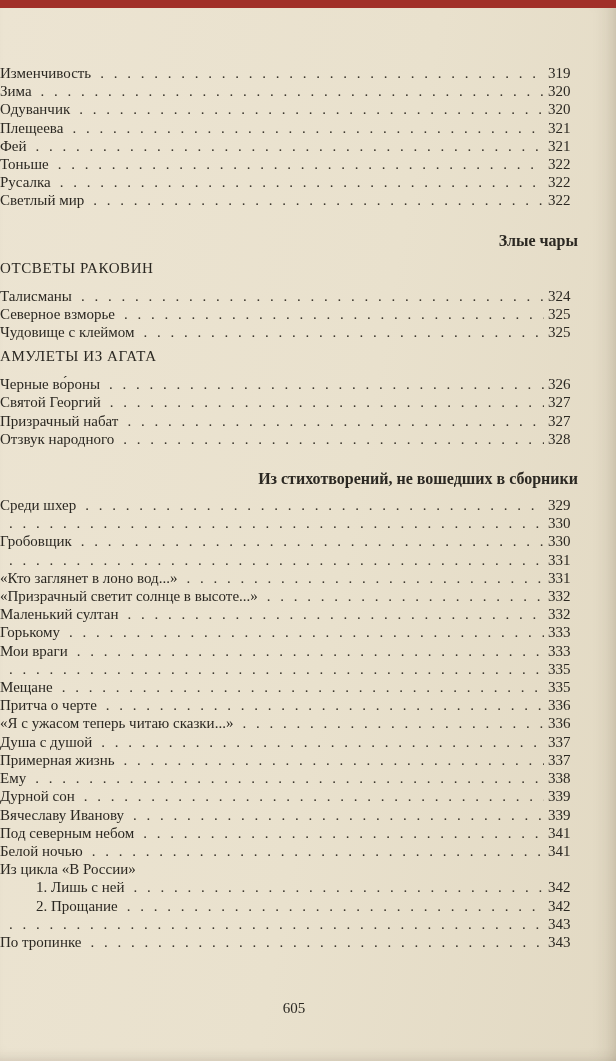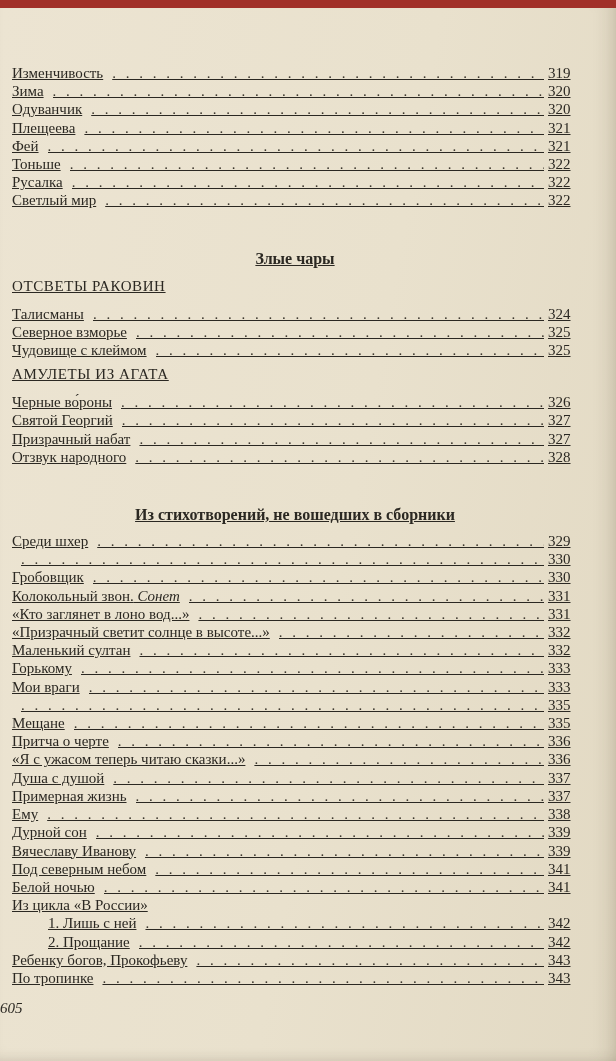--- a/index.html
+++ b/index.html
@@ -16,22 +16,21 @@
     box-shadow: inset -14px 0 22px -14px rgba(60,45,25,0.25),
                 inset 0 -10px 16px -12px rgba(60,45,25,0.18);
   }
   .top-bar {
     position: absolute; top: 0; left: 0; right: 0;
     height: 8px;
     background: #a13028;
   }
   .toc {
     position: relative;
-    padding: 64px 38px 0 12px;
-    text-decoration: underline;
+    padding: 64px 38px 0 0;
   }
   .entry {
     display: flex;
     align-items: baseline;
     font-size: 15px;
     line-height: 18.2px;
     white-space: nowrap;
   }
   .entry.indent { padding-left: 36px; }
   .entry .title { flex: 0 0 auto; }
@@ -45,38 +44,38 @@
     color: #39342b;
   }
   .entry .dots::after {
     content: ". . . . . . . . . . . . . . . . . . . . . . . . . . . . . . . . . . . . . . . . . . . . . . . . . .";
   }
   .entry .page {
     flex: 0 0 auto;
     min-width: 30px;
   }
   .heading {
-    text-align: center;
+    text-align: right;
     font-weight: bold;
     font-size: 16px;
     line-height: 22px;
-    margin: 38px 0 6px;
+    margin: 20px 0 6px;
   }
   .subheading {
     font-size: 15px;
     line-height: 21px;
     letter-spacing: 0.6px;
     margin: 5px 0 8px;
   }
   .page-number {
     position: absolute;
     left: 0; right: 28px;
     bottom: 44px;
+    text-align: center;
     font-size: 15px;
-    font-style: italic;
   }
 </style>
 </head>
 <body>
 
 <div class="paper">
   <div class="top-bar"></div>
   <div class="toc">
       <div class="entry">
         <span class="title">Изменчивость</span>
@@ -165,21 +164,20 @@
       <div class="entry">
         <span class="dots"></span>
         <span class="page">330</span>
       </div>
       <div class="entry">
         <span class="title">Гробовщик</span>
         <span class="dots"></span>
         <span class="page">330</span>
       </div>
       <div class="entry">
-        <span class="title">Колокольный звон.<i> Сонет</i></span>
         <span class="dots"></span>
         <span class="page">331</span>
       </div>
       <div class="entry">
         <span class="title">«Кто заглянет в лоно вод...»</span>
         <span class="dots"></span>
         <span class="page">331</span>
       </div>
       <div class="entry">
         <span class="title">«Призрачный светит солнце в высоте...»</span>
@@ -262,21 +260,20 @@
         <span class="title">1. Лишь с ней</span>
         <span class="dots"></span>
         <span class="page">342</span>
       </div>
       <div class="entry indent">
         <span class="title">2. Прощание</span>
         <span class="dots"></span>
         <span class="page">342</span>
       </div>
       <div class="entry">
-        <span class="title">Ребенку богов, Прокофьеву</span>
         <span class="dots"></span>
         <span class="page">343</span>
       </div>
       <div class="entry">
         <span class="title">По тропинке</span>
         <span class="dots"></span>
         <span class="page">343</span>
       </div>
     </div>
   <div class="page-number">605</div>

